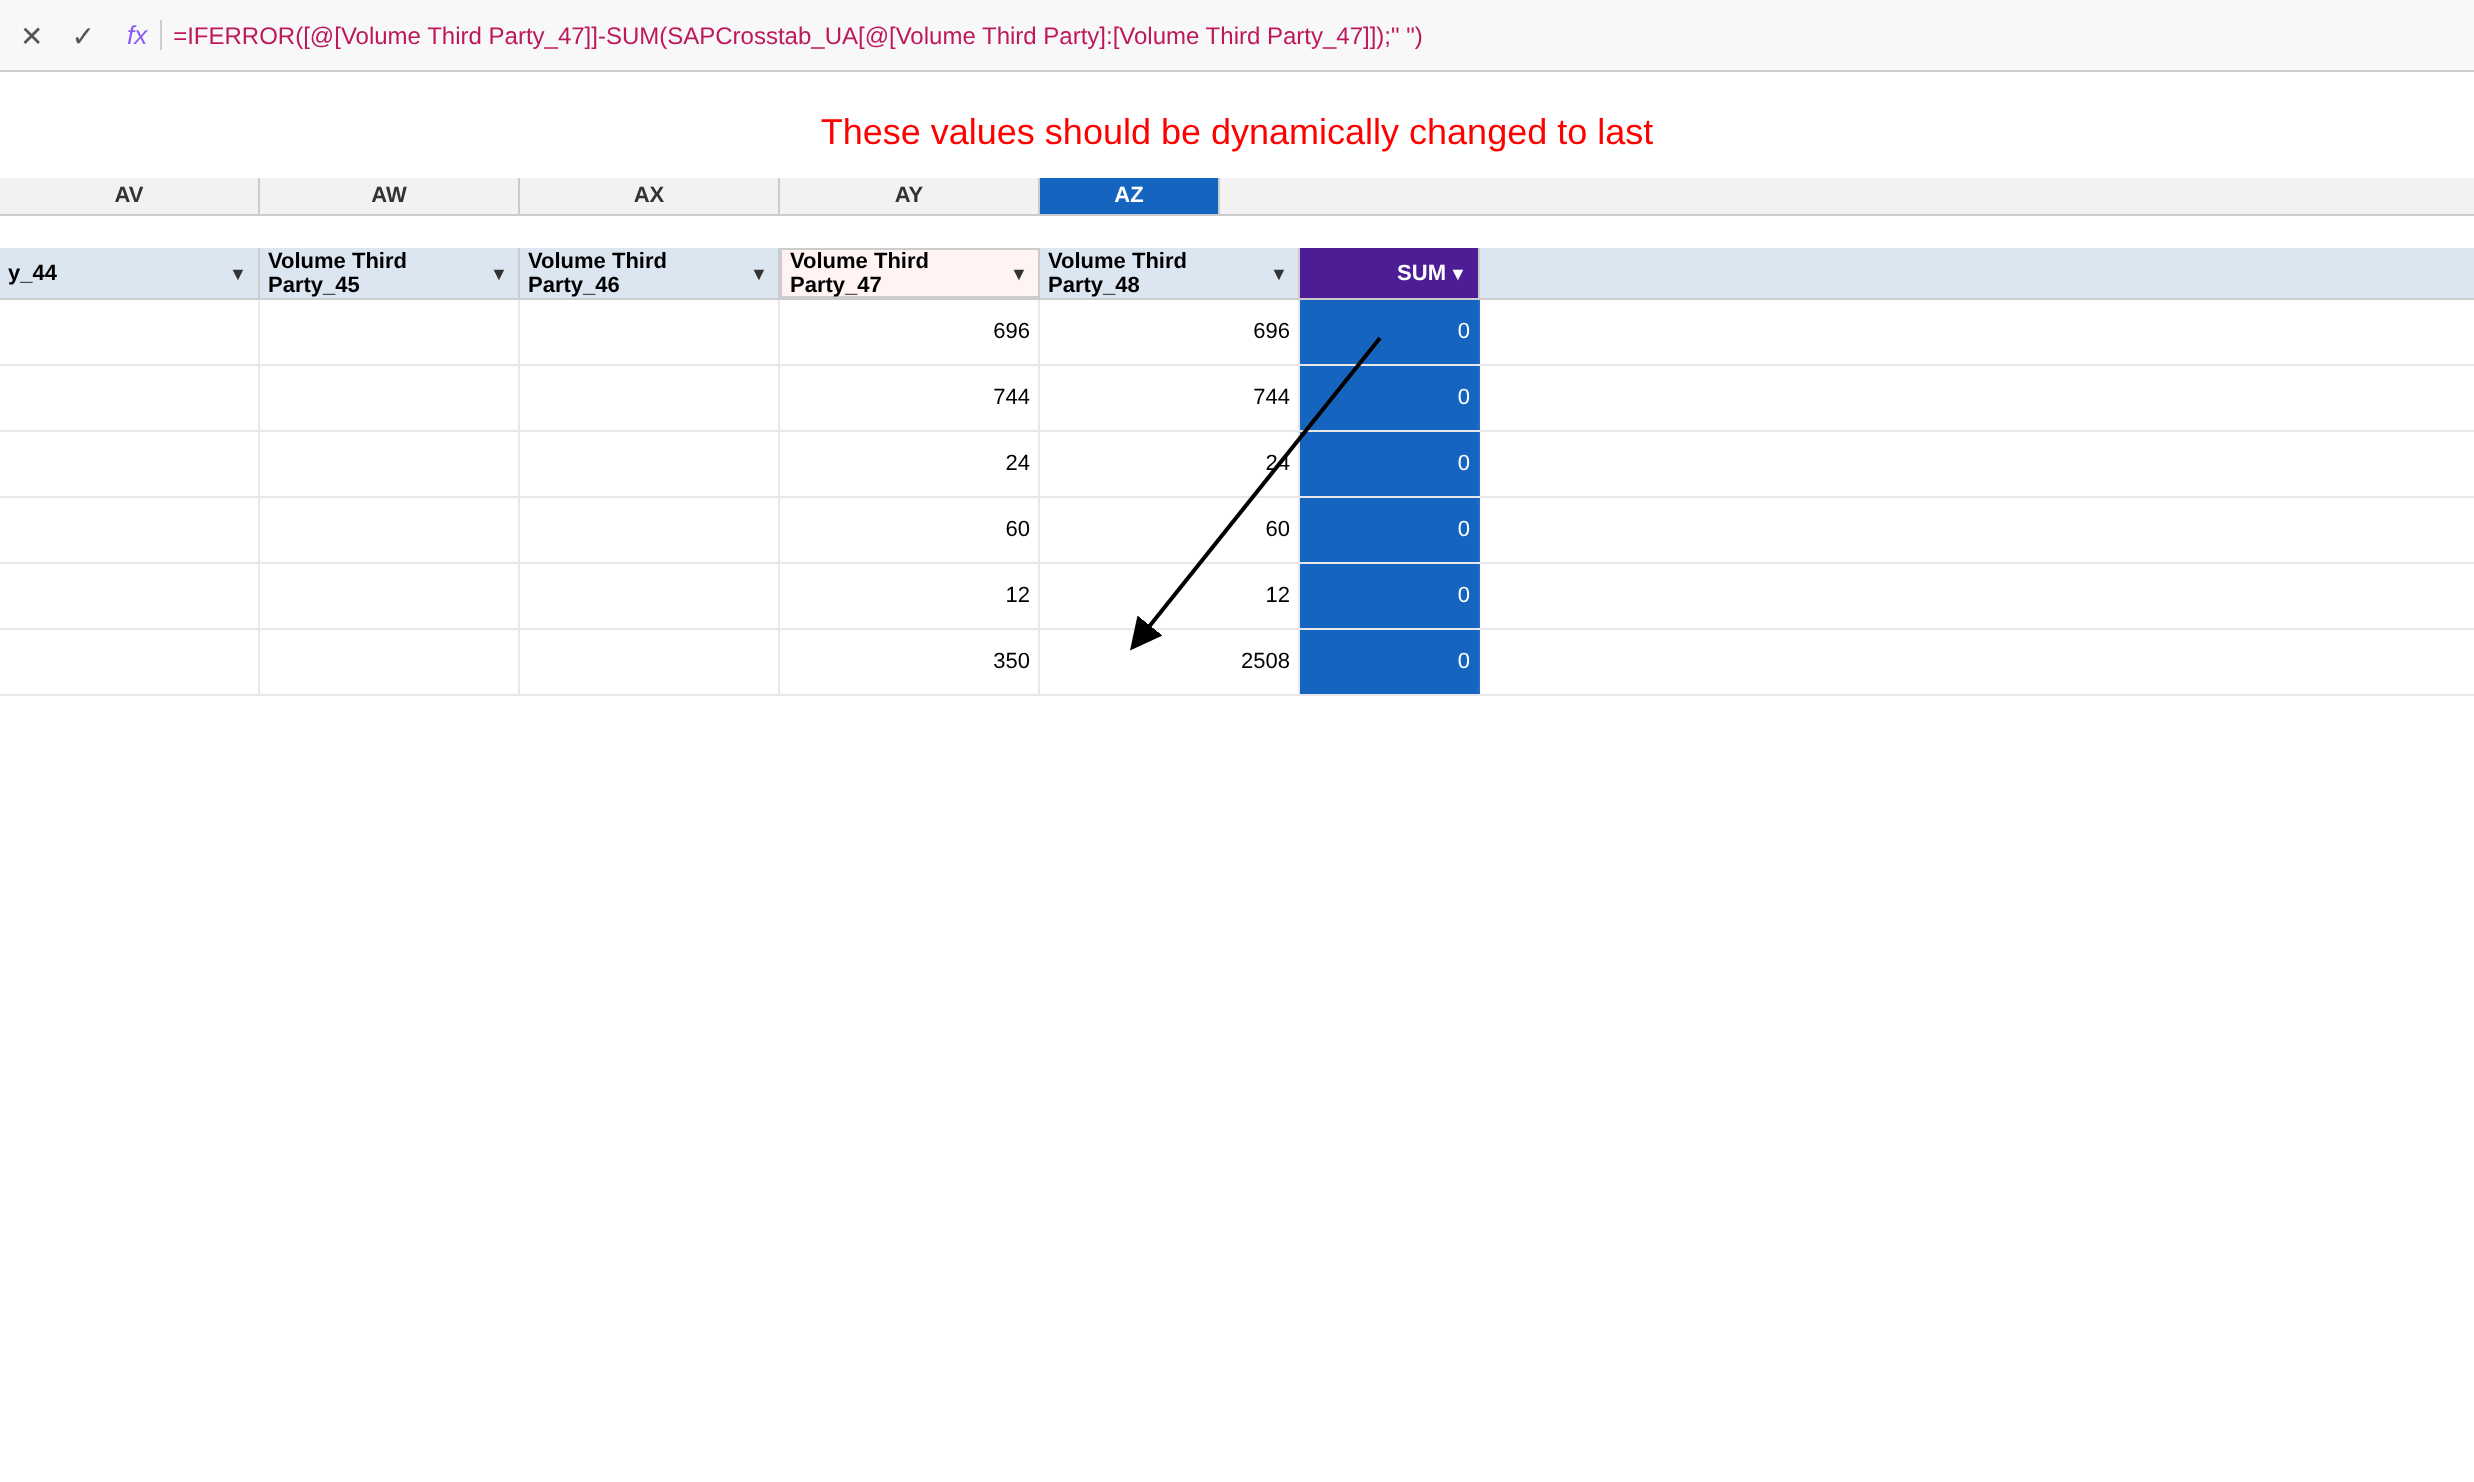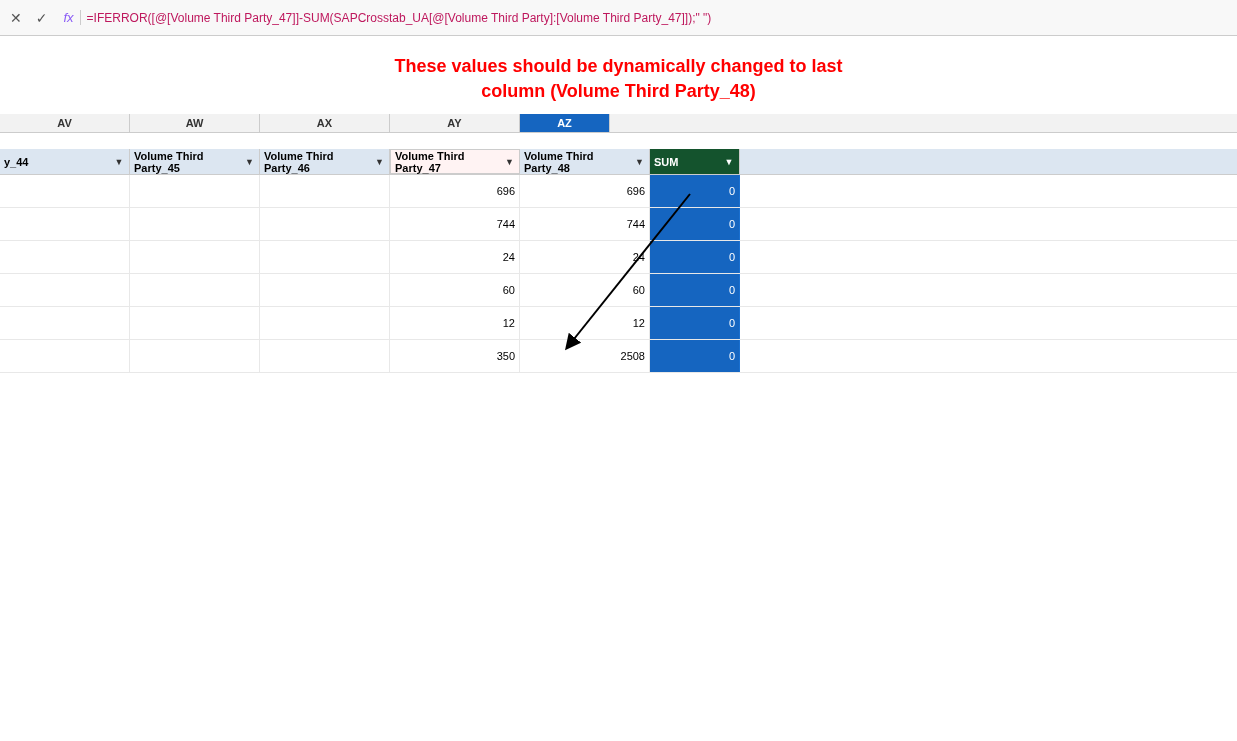--- a/index.html
+++ b/index.html
@@ -26,21 +26,21 @@
       outline: none;
       color: #be185d;
     }
 
     
     #annotation {
       text-align: center;
       padding: 18px 0 10px 0;
       color: red;
       font-size: 18px;
-      font-weight: 700;
+      font-weight: 400;
       line-height: 1.4;
     }
 
     
     #spreadsheet {
       position: relative;
       overflow: hidden;
     }
 
     
@@ -133,21 +133,20 @@
 
 <div id="formula-bar">
   <span class="formula-x">✕</span>
   <span class="formula-check">✓</span>
   <span class="formula-fx">fx</span>
   <input class="formula-input" type="text" value="=IFERROR([@[Volume Third Party_47]]-SUM(SAPCrosstab_UA[@[Volume Third Party]:[Volume Third Party_47]]);&quot; &quot;)" style="">
 </div>
 
 <div id="annotation">
   <div>These values should be dynamically changed to last</div>
-  <div>column (Volume Third Party_48)</div>
 </div>
 
 <div id="spreadsheet">
 
   <div class="col-headers">
     <div class="col-header w-av">AV</div>
     <div class="col-header w-aw">AW</div>
     <div class="col-header w-ax">AX</div>
     <div class="col-header w-ay">AY</div>
     <div class="col-header w-az highlighted">AZ</div>
@@ -167,21 +166,21 @@
       <span class="dropdown-arrow">▼</span>
     </div>
     <div class="filter-cell w-ay" style="background:#fff3f3; border: 1px solid #ccc;">
       <span>Volume Third Party_47</span>
       <span class="dropdown-arrow">▼</span>
     </div>
     <div class="filter-cell w-ay">
       <span>Volume Third Party_48</span>
       <span class="dropdown-arrow">▼</span>
     </div>
-    <div class="filter-cell w-az header-cell" style="background:#14532d; color:#fff;">
+    <div class="filter-cell w-az header-cell" style="background:#4c1d95; color:#fff;justify-content:flex-end;">
       <span>SUM</span>
       <span class="dropdown-arrow" style="color:#fff;">▼</span>
     </div>
   </div>
 
   <div class="data-rows">
 
     <div class="data-row">
       <div class="data-cell w-av"></div>
       <div class="data-cell w-aw"></div>

